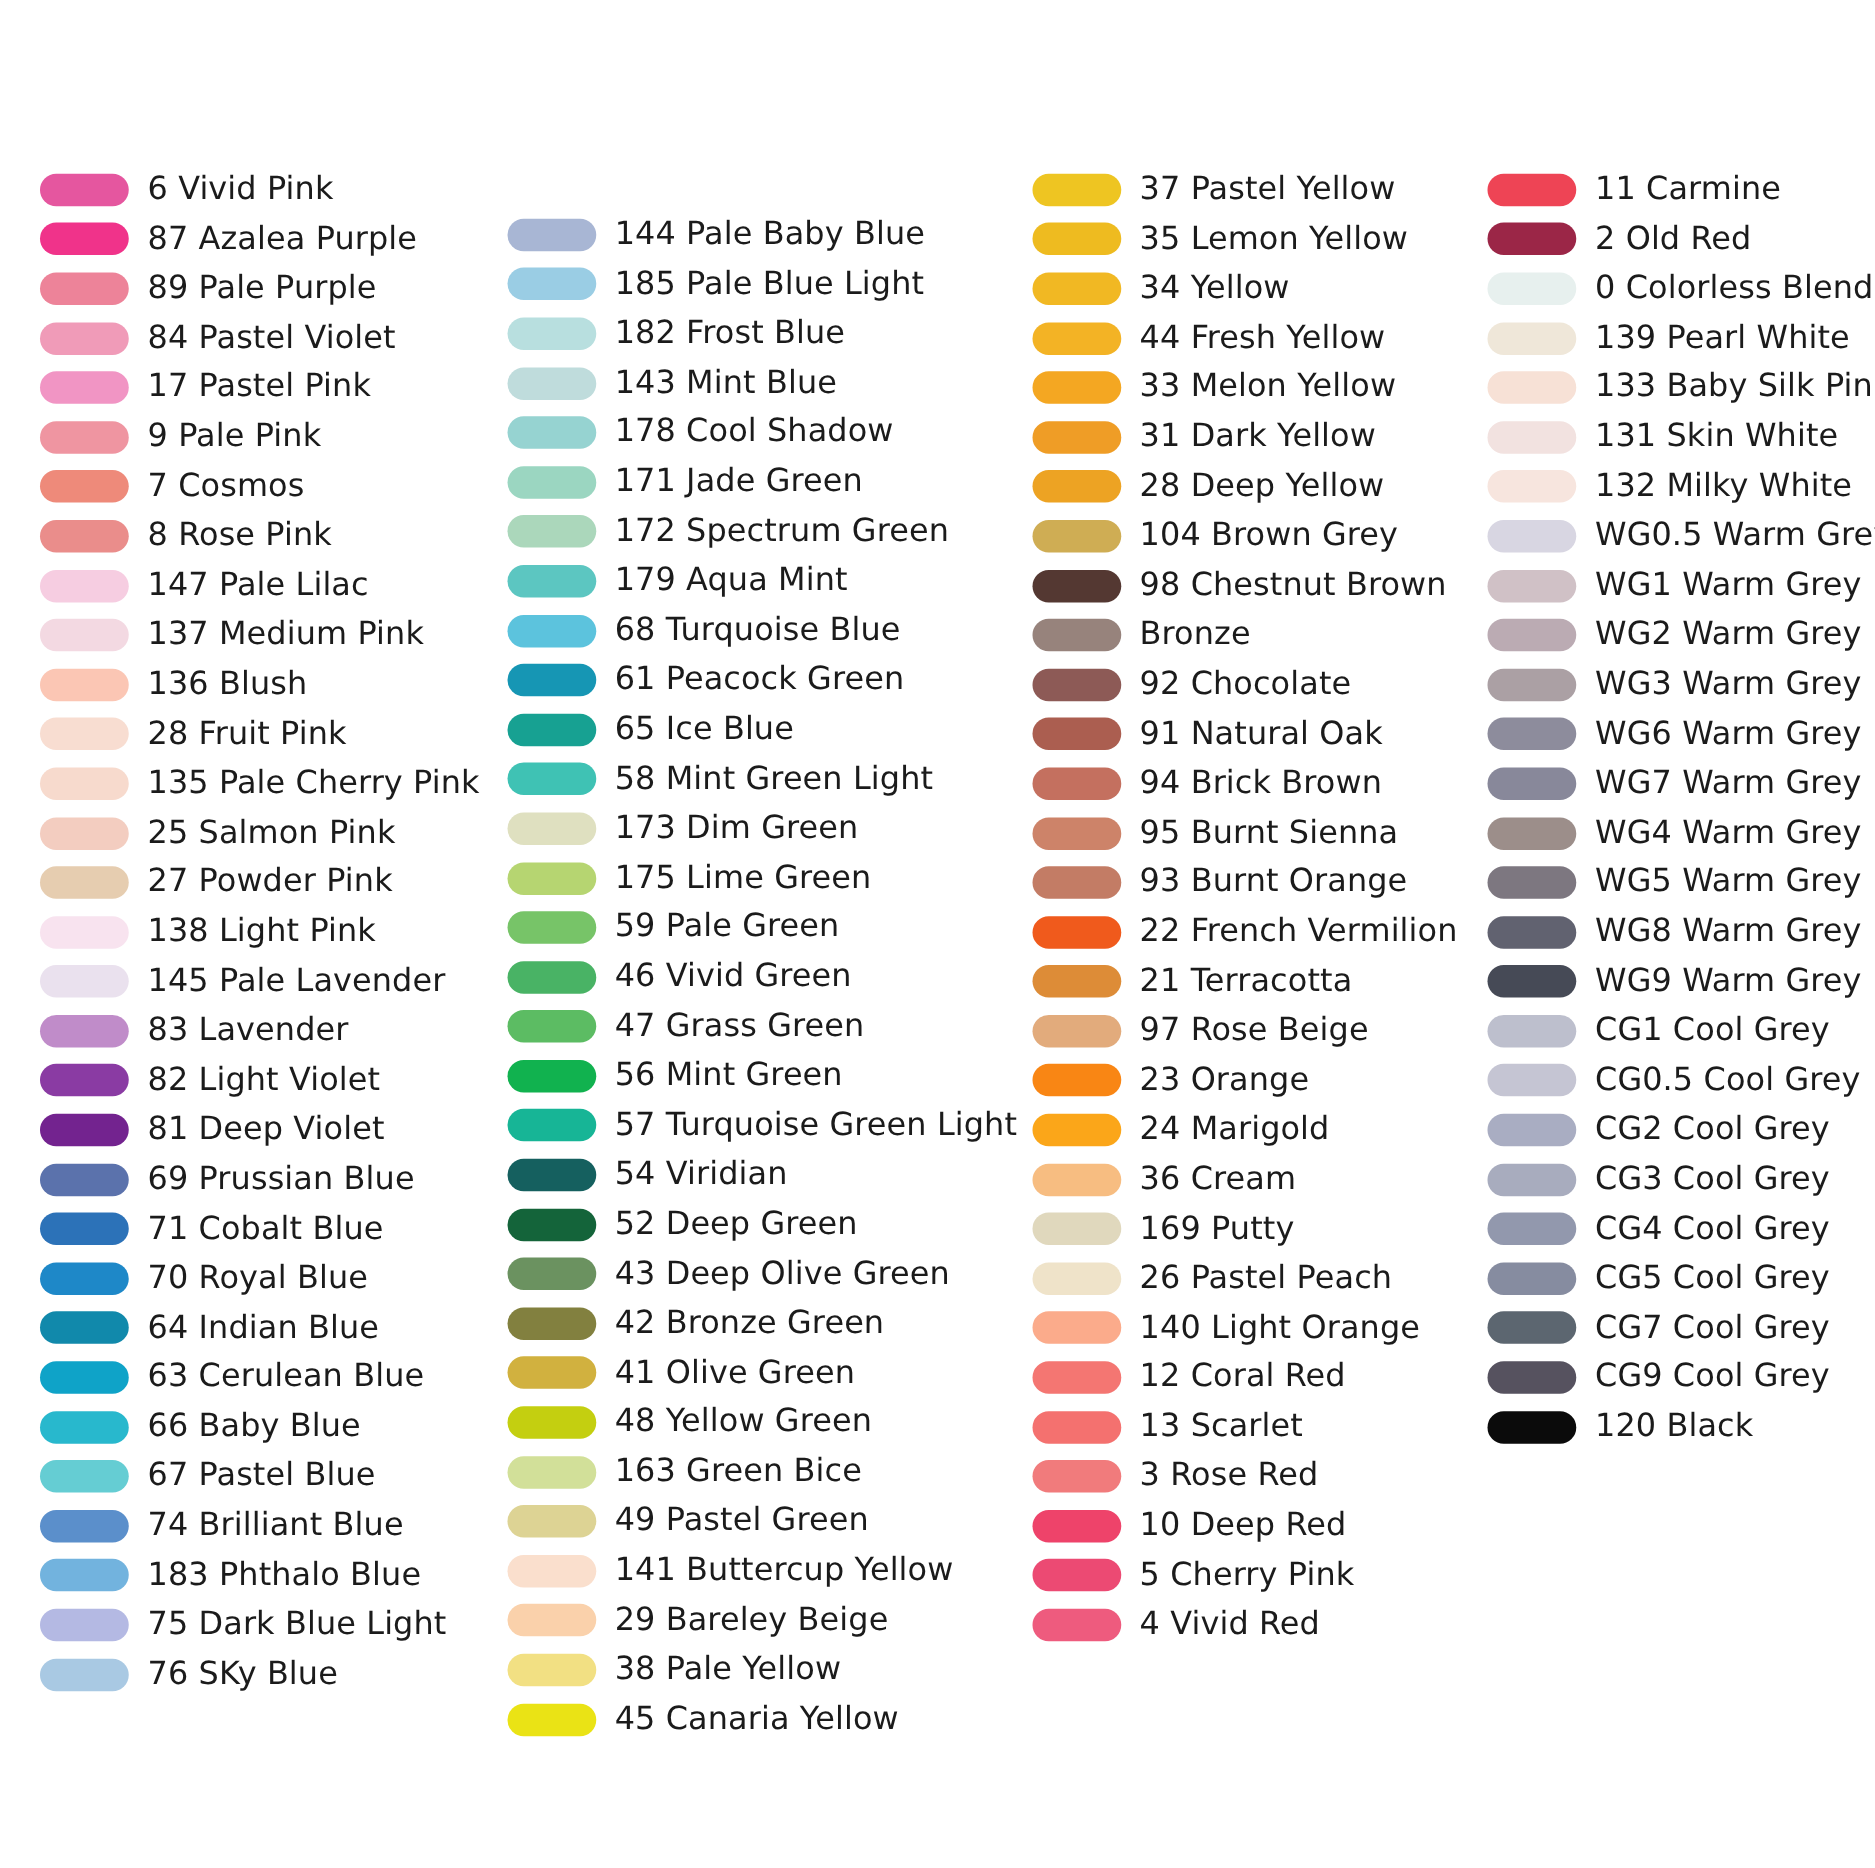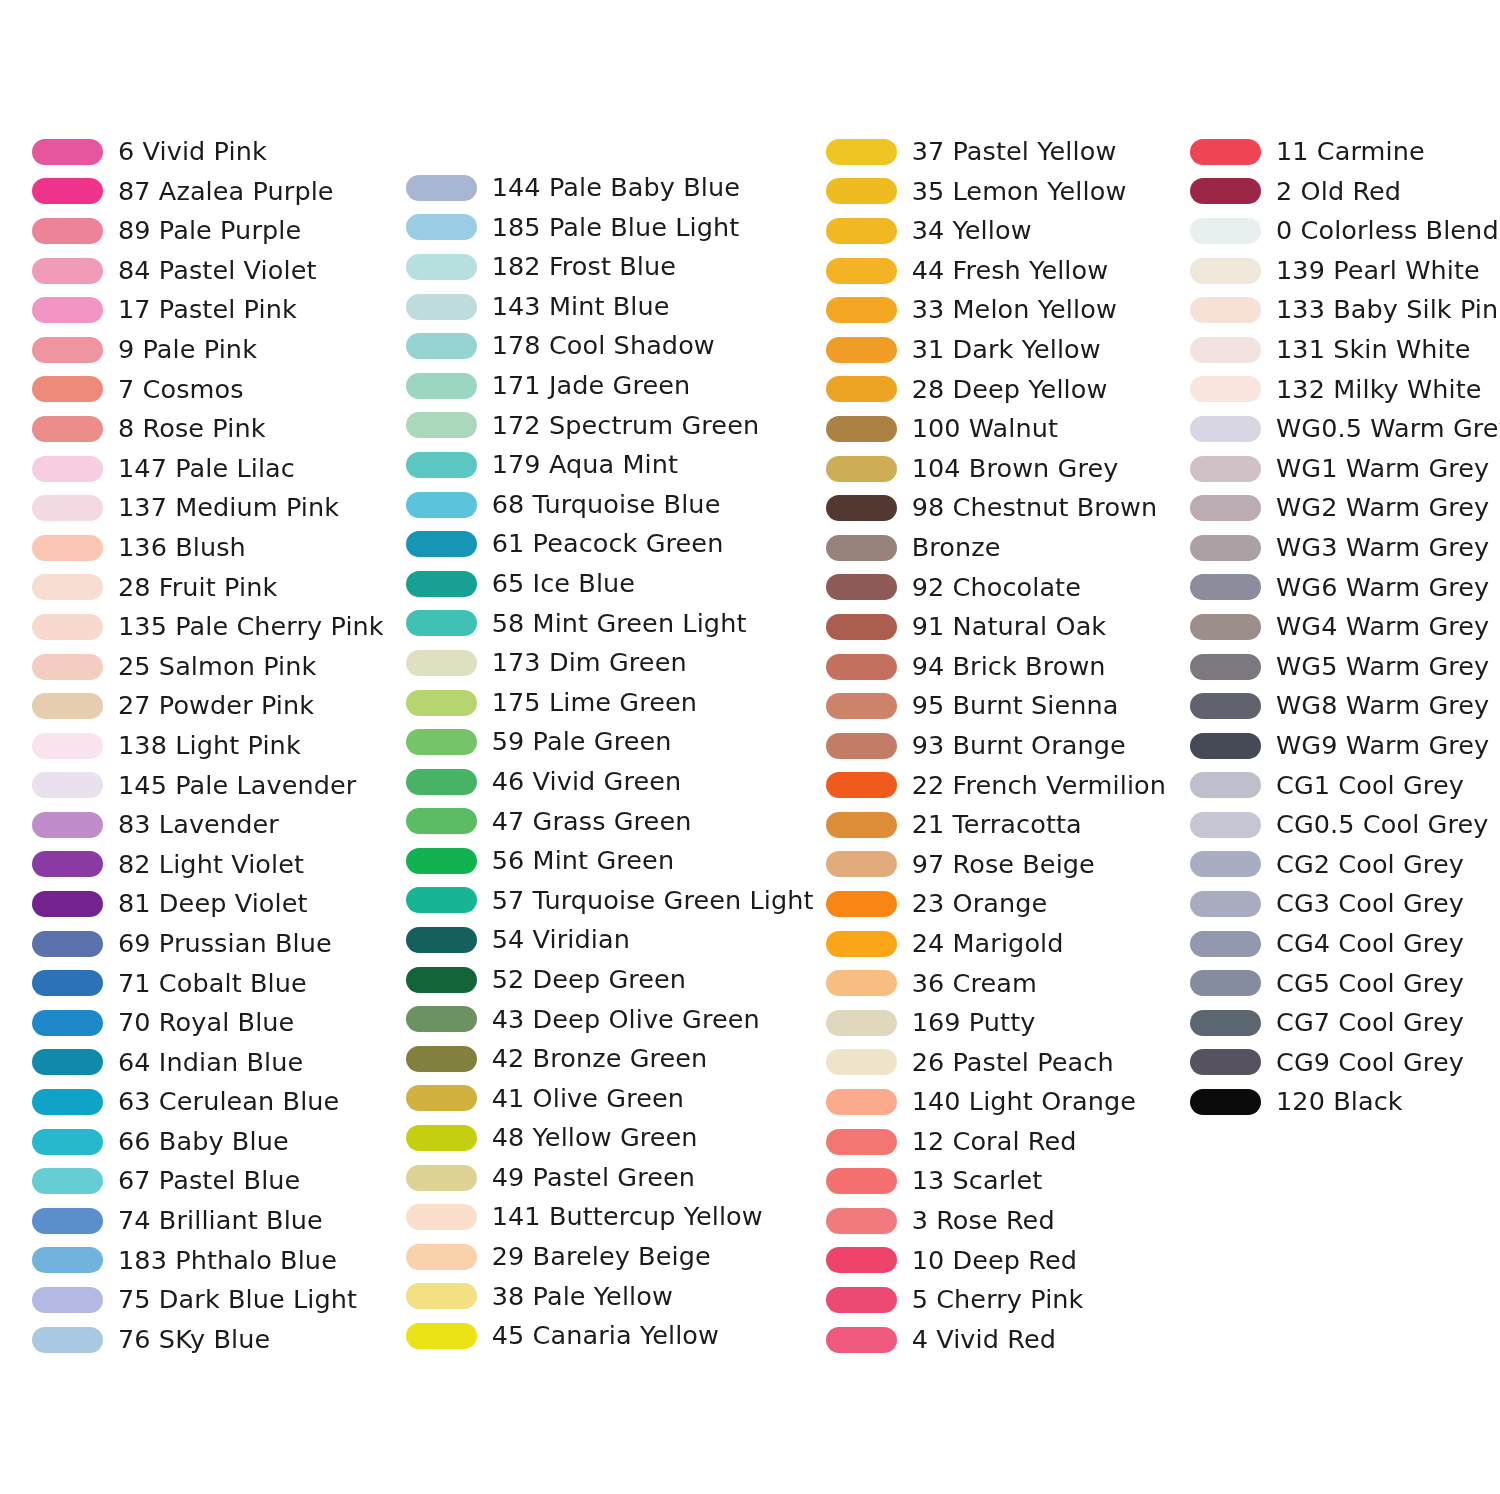--- a/index.html
+++ b/index.html
@@ -280,20 +280,24 @@
         </div>
         <div class="swatch-row">
           <div class="swatch" style="background: rgb(209, 177, 63);"></div>
           <div class="swatch-label">41 Olive Green</div>
         </div>
         <div class="swatch-row">
           <div class="swatch" style="background: rgb(196, 207, 16);"></div>
           <div class="swatch-label">48 Yellow Green</div>
         </div>
         <div class="swatch-row">
+          <div class="swatch" style="background: rgb(210, 224, 153);"></div>
+          <div class="swatch-label">163 Green Bice</div>
+        </div>
+        <div class="swatch-row">
           <div class="swatch" style="background: rgb(221, 211, 148);"></div>
           <div class="swatch-label">49 Pastel Green</div>
         </div>
         <div class="swatch-row">
           <div class="swatch" style="background: rgb(250, 223, 205);"></div>
           <div class="swatch-label">141 Buttercup Yellow</div>
         </div>
         <div class="swatch-row">
           <div class="swatch" style="background: rgb(250, 209, 171);"></div>
           <div class="swatch-label">29 Bareley Beige</div>
@@ -330,24 +334,20 @@
         </div>
         <div class="swatch-row">
           <div class="swatch" style="background: rgb(239, 157, 38);"></div>
           <div class="swatch-label">31 Dark Yellow</div>
         </div>
         <div class="swatch-row">
           <div class="swatch" style="background: rgb(237, 163, 35);"></div>
           <div class="swatch-label">28 Deep Yellow</div>
         </div>
         <div class="swatch-row">
-          <div class="swatch" style="background: rgb(171, 130, 67);"></div>
-          <div class="swatch-label">100 Walnut</div>
-        </div>
-        <div class="swatch-row">
           <div class="swatch" style="background: rgb(207, 173, 84);"></div>
           <div class="swatch-label">104 Brown Grey</div>
         </div>
         <div class="swatch-row">
           <div class="swatch" style="background: rgb(84, 56, 50);"></div>
           <div class="swatch-label">98 Chestnut Brown</div>
         </div>
         <div class="swatch-row">
           <div class="swatch" style="background: rgb(151, 131, 124);"></div>
           <div class="swatch-label">Bronze</div>
@@ -474,20 +474,24 @@
           <div class="swatch" style="background: rgb(187, 171, 179);"></div>
           <div class="swatch-label">WG2 Warm Grey</div>
         </div>
         <div class="swatch-row">
           <div class="swatch" style="background: rgb(171, 160, 164);"></div>
           <div class="swatch-label">WG3 Warm Grey</div>
         </div>
         <div class="swatch-row">
           <div class="swatch" style="background: rgb(141, 140, 156);"></div>
           <div class="swatch-label">WG6 Warm Grey</div>
+        </div>
+        <div class="swatch-row">
+          <div class="swatch" style="background: rgb(136, 136, 154);"></div>
+          <div class="swatch-label">WG7 Warm Grey</div>
         </div>
         <div class="swatch-row">
           <div class="swatch" style="background: rgb(156, 142, 138);"></div>
           <div class="swatch-label">WG4 Warm Grey</div>
         </div>
         <div class="swatch-row">
           <div class="swatch" style="background: rgb(125, 119, 128);"></div>
           <div class="swatch-label">WG5 Warm Grey</div>
         </div>
         <div class="swatch-row">

